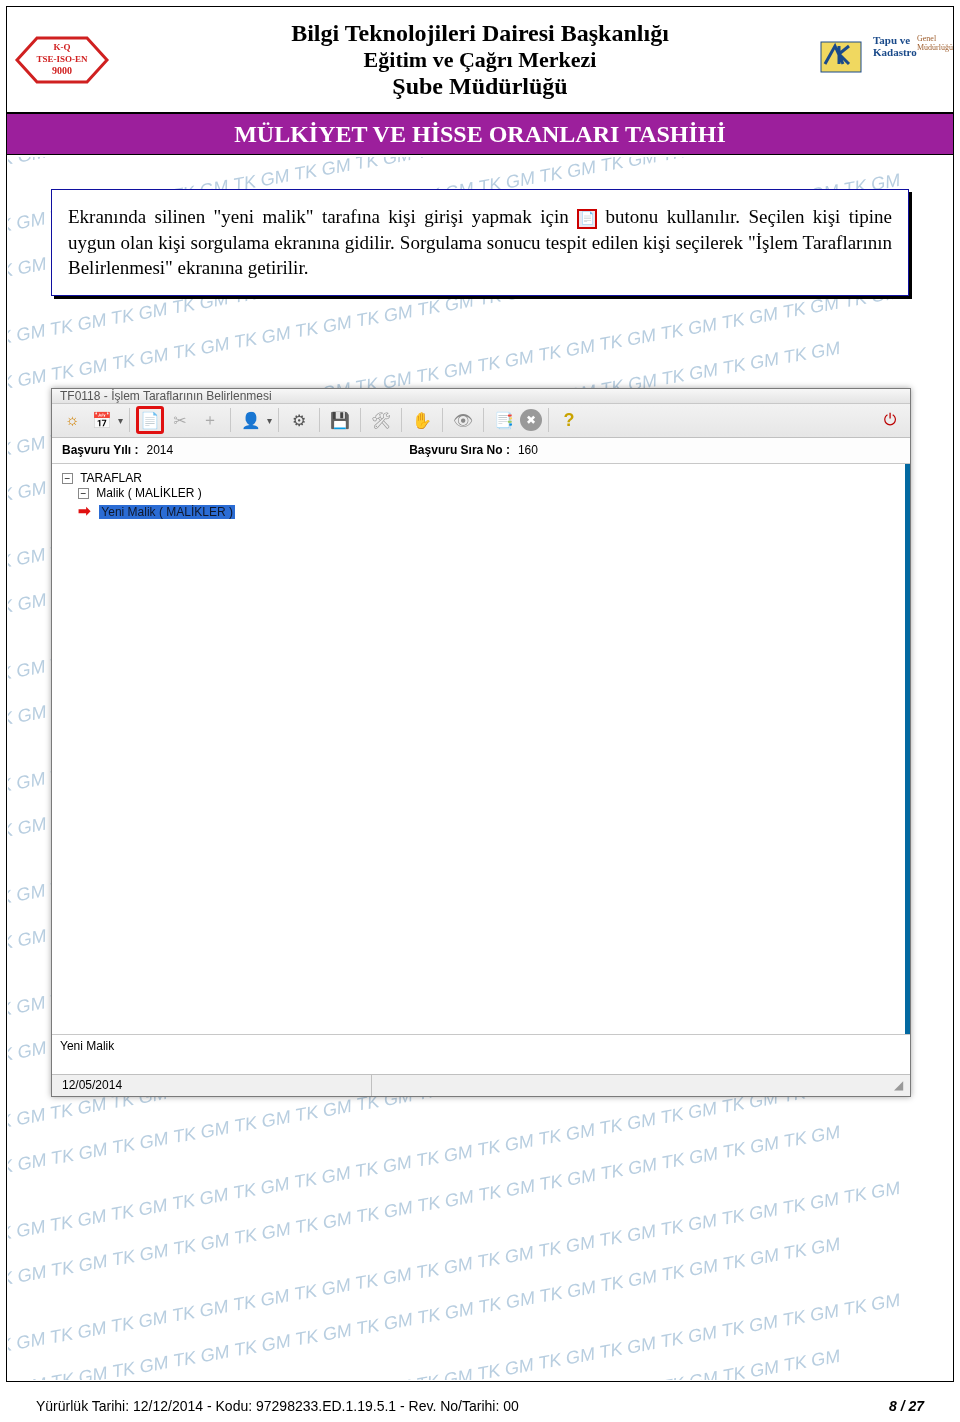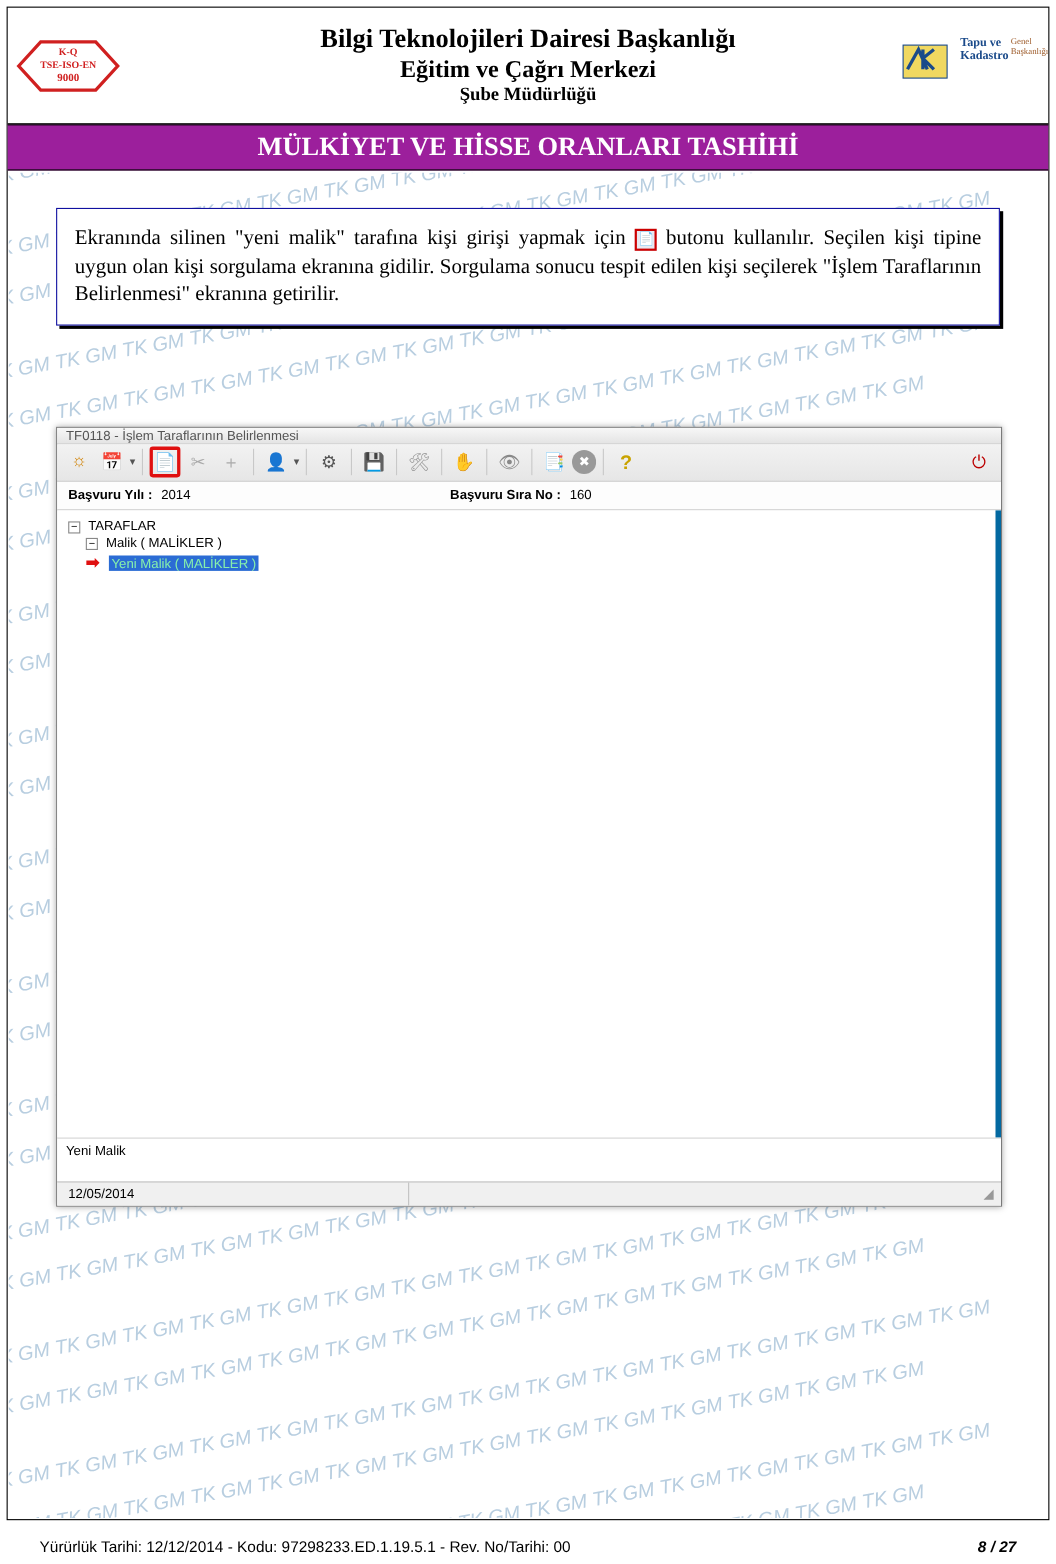--- a/index.html
+++ b/index.html
@@ -42,21 +42,21 @@
     font-size: 11px;
     color: #1a4a8a;
   }
   .header-titles {
     flex: 1;
     text-align: center;
     font-weight: bold;
   }
   .header-titles .l1 { font-size: 24px; }
   .header-titles .l2 { font-size: 22px; }
-  .header-titles .l3 { font-size: 17px; }
+  .header-titles .l3 { font-size: 24px; }
   
   .purple-bar {
     height: 42px;
     background: #9c1f9c;
     border-top: 1px solid #000;
     border-bottom: 1px solid #000;
     color: #fff;
     font-size: 24px;
     font-weight: bold;
     display: flex;
@@ -190,21 +190,21 @@
     margin-right: 4px;
     background: #fff;
   }
   .tree .leaf-conn {
     display: inline-block;
     width: 14px;
     color: #888;
   }
   .tree .selected {
     background: #2b6cd4;
-    color: #86efac;
+    color: #0f172a;
     padding: 0 2px;
   }
   .red-arrow {
     display: inline-block;
     width: 18px;
     font-size: 15px;
     color: #e01010;
     font-weight: bold;
   }
   .selection-bar {
@@ -283,21 +283,21 @@
       <div class="l3">Şube Müdürlüğü</div>
     </div>
     <div class="logo-right">
       <div class="tk-logo">
         <svg viewBox="0 0 60 50">
           <rect x="8" y="8" width="40" height="30" fill="#f0d860" stroke="#1a4a8a" stroke-width="1"></rect>
           <path d="M12 30 L22 12 L30 30 M26 12 L26 30 M26 20 L36 12 M26 20 L36 30" stroke="#1a4a8a" stroke-width="3" fill="none"></path>
         </svg>
       </div>
       <div style="font-weight:bold;">Tapu ve Kadastro</div>
-      <div style="font-size:8px;color:#a06030;">Genel Başkanlığı</div>
+      <div style="font-size:8px;color:#a06030;">Genel Müdürlüğü</div>
     </div>
   </div>
 
   <div class="purple-bar">
     <span>MÜLKİYET VE HİSSE ORANLARI TASHİHİ</span>
   </div>
 
   <div class="watermark-area" id="wm">
       <div class="wm-row" style="top: 16px; left: -140px;">TK GM      TK GM      TK GM      TK GM      TK GM      TK GM      TK GM      TK GM      TK GM      TK GM      TK GM      TK GM      TK GM      TK GM      TK GM      TK GM      </div>
       <div class="wm-row" style="top: 72px; left: -80px;">TK GM      TK GM      TK GM      TK GM      TK GM      TK GM      TK GM      TK GM      TK GM      TK GM      TK GM      TK GM      TK GM      TK GM      TK GM      TK GM      </div>

